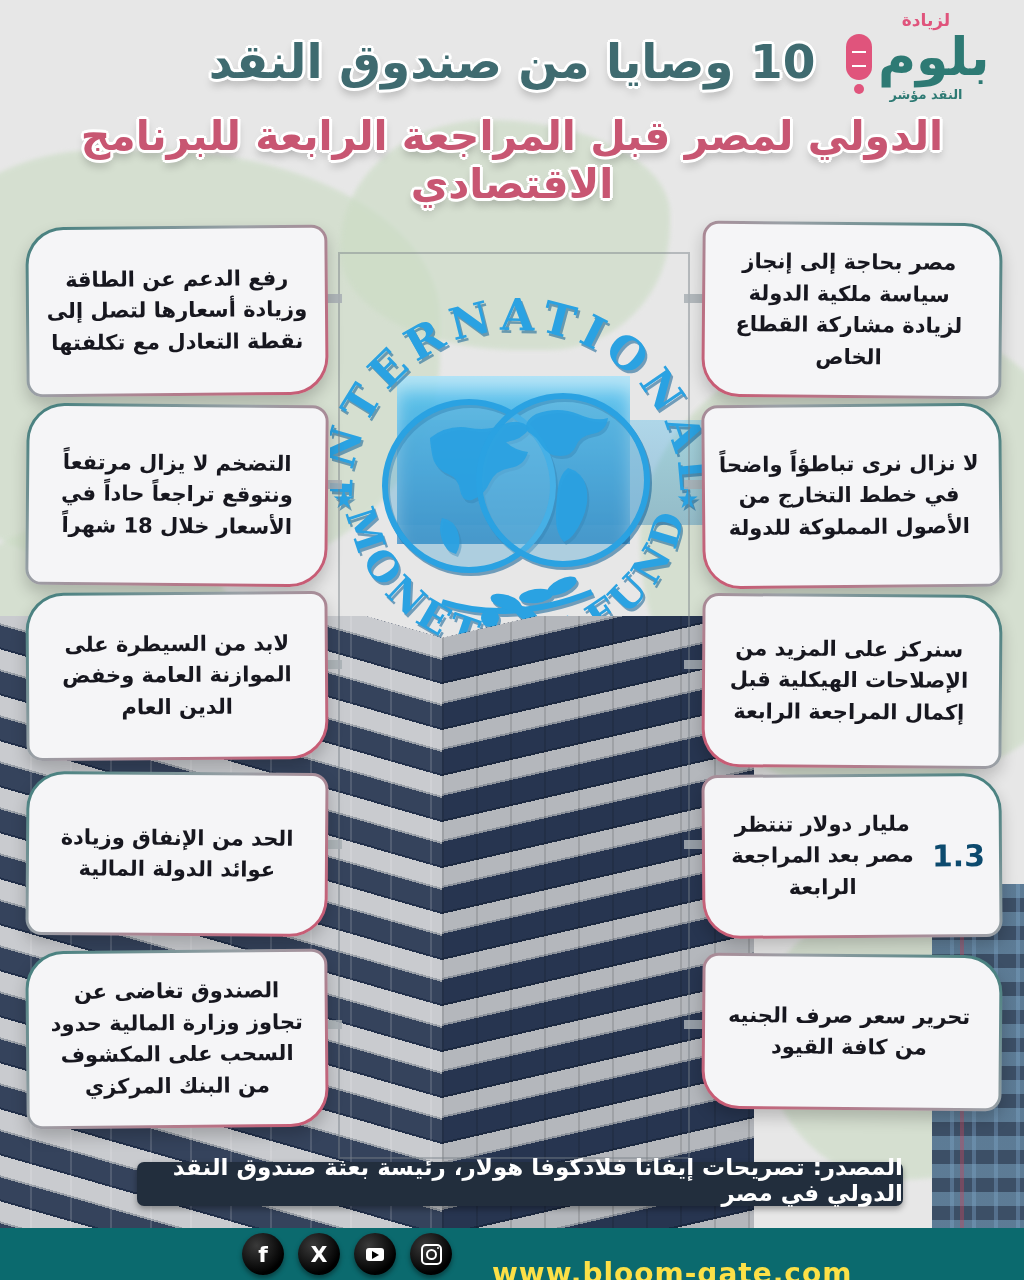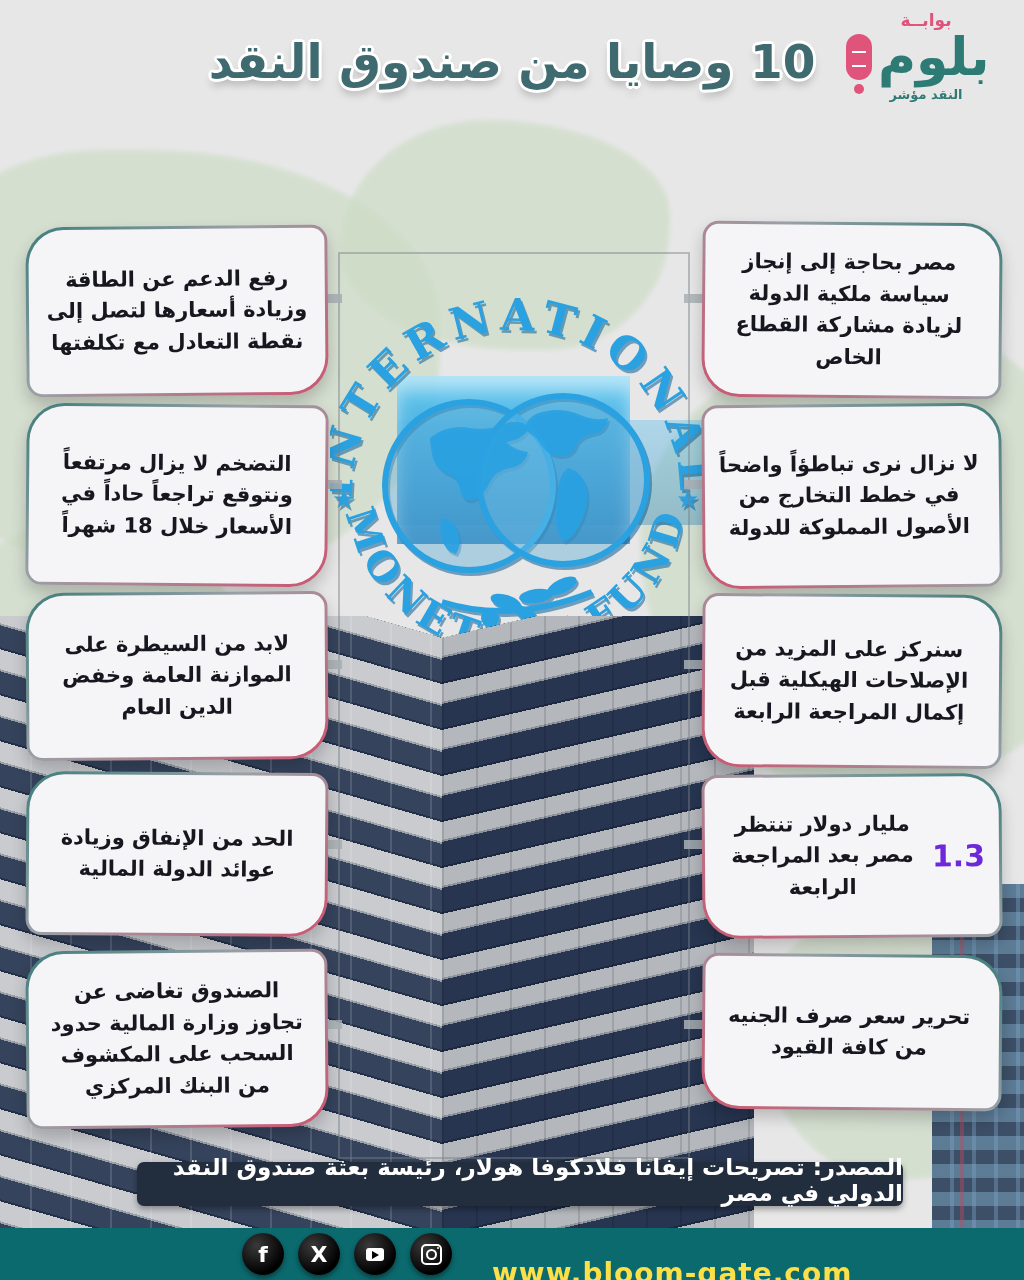--- a/index.html
+++ b/index.html
@@ -77,21 +77,21 @@
   .bubble{position:absolute;padding:3px;z-index:5;box-shadow:0 8px 16px rgba(0,0,0,.2);}
   .bub-l{left:26px;width:296px;background:linear-gradient(142deg,#3e7d7b 0%,#9aa0a6 42%,#cc5570 100%);
          border-radius:38px 16px 38px 16px;}
   .bub-r{left:702px;width:294px;background:linear-gradient(218deg,#3e7d7b 0%,#9aa0a6 42%,#cc5570 100%);
          border-radius:16px 38px 16px 38px;}
   .bub-in{width:100%;height:100%;background:#f5f5f7;display:flex;align-items:center;justify-content:center;
           text-align:center;direction:rtl;font-weight:bold;color:#17171f;font-size:21px;line-height:1.5;
           padding:8px 14px;box-sizing:border-box;}
   .bub-l .bub-in{border-radius:35px 13px 35px 13px;}
   .bub-r .bub-in{border-radius:13px 35px 13px 35px;}
-  .hl{color:#6d28d9;font-size:30px;font-weight:bold;padding-left:6px;}
+  .hl{color:#0c4a6e;font-size:30px;font-weight:bold;padding-left:6px;}
 
   
   .source{position:absolute;left:137px;top:1162px;width:766px;height:44px;background:#222e3d;z-index:6;
           border-radius:7px;display:flex;align-items:flex-end;justify-content:center;direction:rtl;
           color:#fff;font-weight:bold;font-size:23px;box-shadow:0 3px 6px rgba(0,0,0,.35);}
 
   
   .footer{position:absolute;left:0;top:1228px;width:1024px;height:52px;background:#0b6a6e;z-index:6;
           display:flex;align-items:center;}
   .socials{display:flex;gap:14px;margin-left:242px;}
@@ -165,23 +165,24 @@
   </svg>
 
   <div class="building">
     <div class="facade f-dark"></div>
     <div class="facade f-left"></div>
     <div class="facade f-right"></div>
     <div class="facade f-far"></div>
   </div>
 
   <div class="title title1">10 وصايا من صندوق النقد</div>
+  <div class="title title2">الدولي لمصر قبل المراجعة الرابعة للبرنامج الاقتصادي</div>
 
   <div class="bloom-logo">
-    <div class="bloom-top">بوابــة</div>
+    <div class="bloom-top">لزيادة</div>
     <div class="bloom-row">
       <span class="bloom-name">بلوم</span>
       <span class="mic"></span>
     </div>
     <div class="bloom-tag">النقد مؤشر</div>
   </div>
 
   <div class="bubble bub-l" style="top:226px;height:164px;transform:rotate(-.5deg);">
     <div class="bub-in">رفع الدعم عن الطاقة وزيادة أسعارها لتصل إلى نقطة التعادل مع تكلفتها</div>
     </div>

